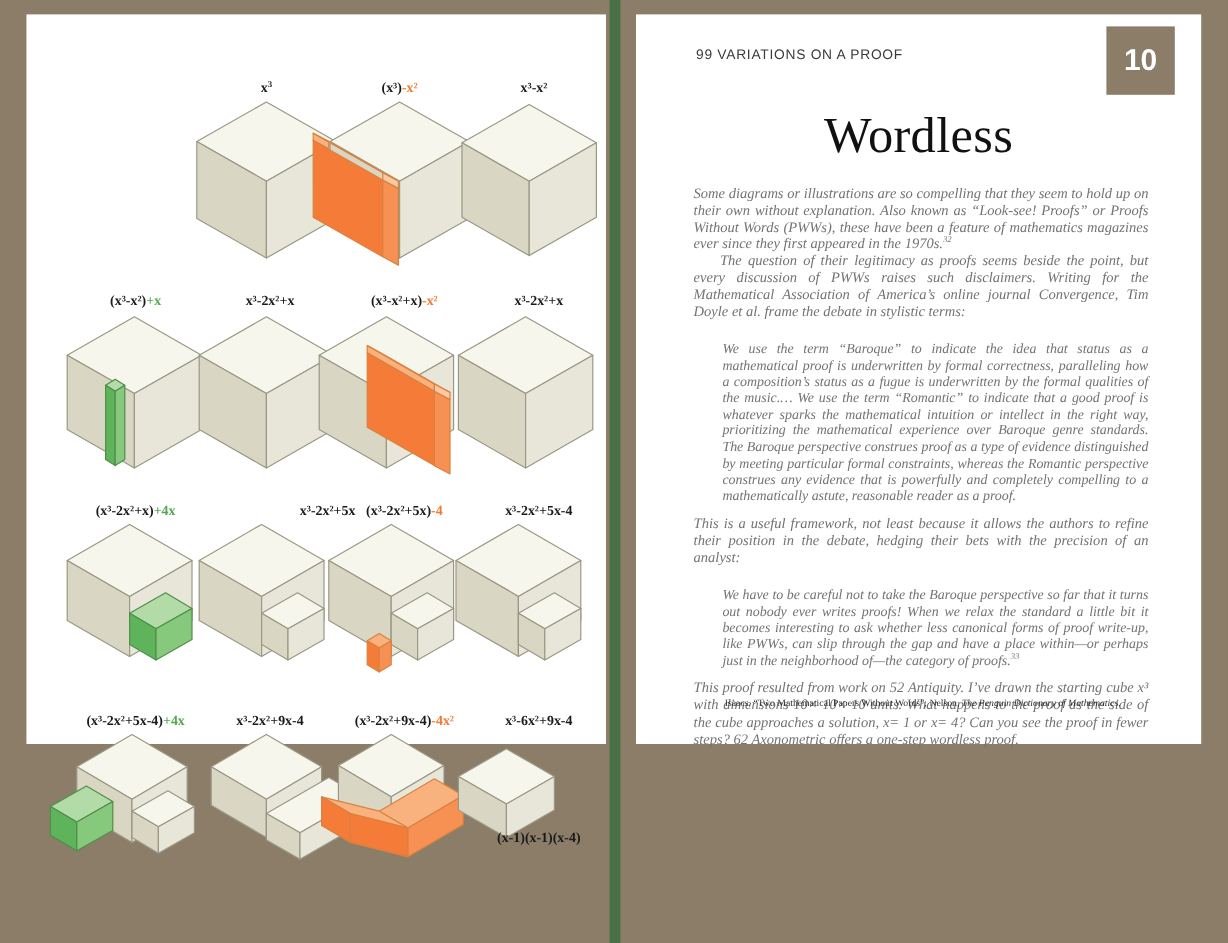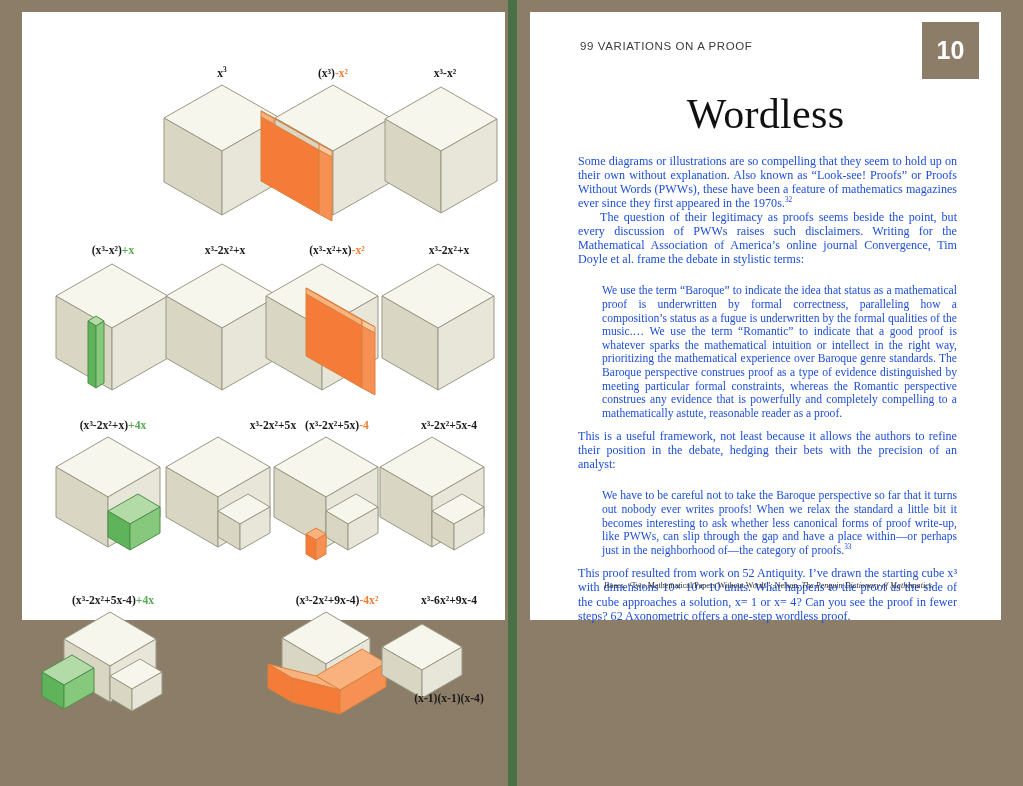--- a/index.html
+++ b/index.html
@@ -58,21 +58,22 @@
     font-weight: normal;
     color: #111;
     letter-spacing: 0.3px;
   }
 
   
   #body-col {
     position: absolute;
     left: 48px; top: 142px;
     width: 379px;
-    color: #1d4ed8;
+    color: #737373;
+    font-style: italic;
   }
   .para {
     font-size: 12.1px;
     line-height: 14.05px;
     text-align: justify;
     text-justify: inter-word;
     hyphens: none;
   }
   .para + .para { margin-top: 0; }
   .indent { text-indent: 22px; }
@@ -331,20 +332,35 @@
           <polygon points="98,95 128,78 128,100 98,117" fill="#e8e6d9"></polygon>
         </g>
         <g stroke="#4e8f49" stroke-width="1" stroke-linejoin="round">
           <polygon points="8,78 38,61 60,74 30,91" fill="#b3dba8"></polygon>
           <polygon points="8,78 30,91 30,115 8,102" fill="#5fb35a"></polygon>
           <polygon points="30,91 60,74 60,98 30,115" fill="#86c87c"></polygon>
         </g>
       </svg>
     </div>
 
+    <div class="fig-cell" style="left:124px;top:582px;width:158px;height:130px;">
+      <div class="fig-label" style="top:0;">
+        <span>x³-2x²+9x-4</span>
+      </div>
+      <svg class="fig-svg" width="158" height="130" viewBox="0 0 158 130">
+        <g stroke="#9a9885" stroke-width="1" stroke-linejoin="round">
+          <polygon points="76,18 122,45 76,72 30,45" fill="#f7f6ec"></polygon>
+          <polygon points="30,45 76,72 76,104 30,77" fill="#d9d6c3"></polygon>
+          <polygon points="76,72 122,45 122,77 76,104" fill="#e8e6d9"></polygon>
+          <polygon points="76,84 128,54 156,70 104,100" fill="#f7f6ec"></polygon>
+          <polygon points="76,84 104,100 104,122 76,106" fill="#d9d6c3"></polygon>
+          <polygon points="104,100 156,70 156,92 104,122" fill="#e8e6d9"></polygon>
+        </g>
+      </svg>
+    </div>
 
     <div class="fig-cell" style="left:236px;top:582px;width:158px;height:130px;">
       <div class="fig-label" style="top:0;">
         <span>(x³-2x²+9x-4)</span><span class="op-orange">-4x²</span>
       </div>
       <svg class="fig-svg" width="158" height="130" viewBox="0 0 158 130">
         <g stroke="#9a9885" stroke-width="1" stroke-linejoin="round">
           <polygon points="68,18 112,44 68,70 24,44" fill="#f7f6ec"></polygon>
           <polygon points="24,44 68,70 68,100 24,74" fill="#d9d6c3"></polygon>
           <polygon points="68,70 112,44 112,74 68,100" fill="#e8e6d9"></polygon>

